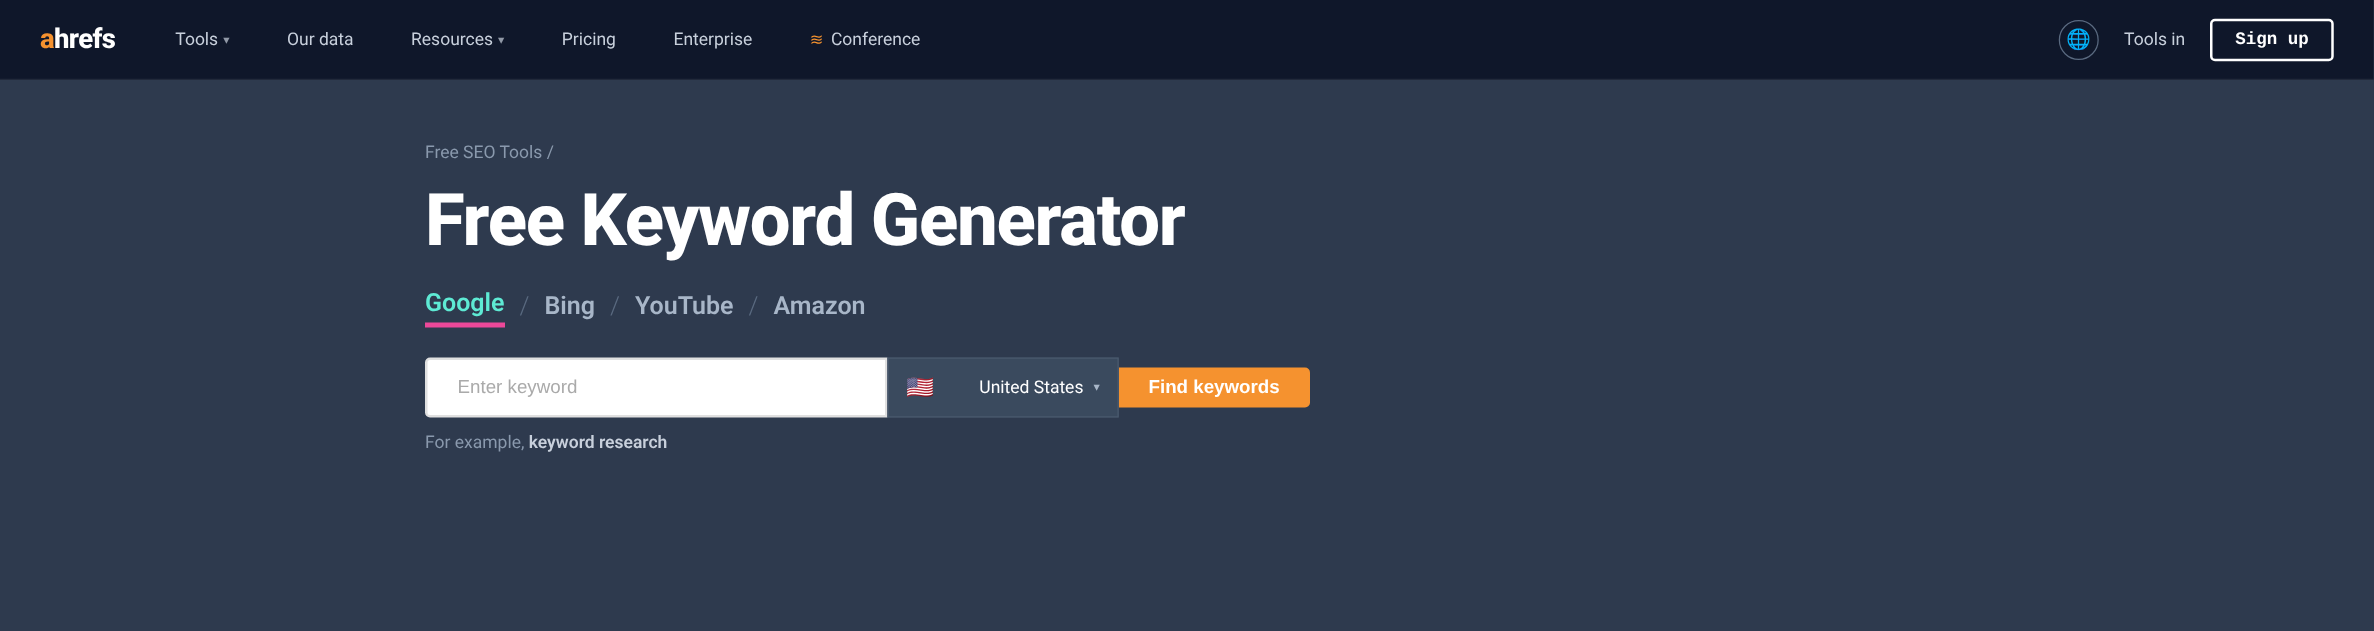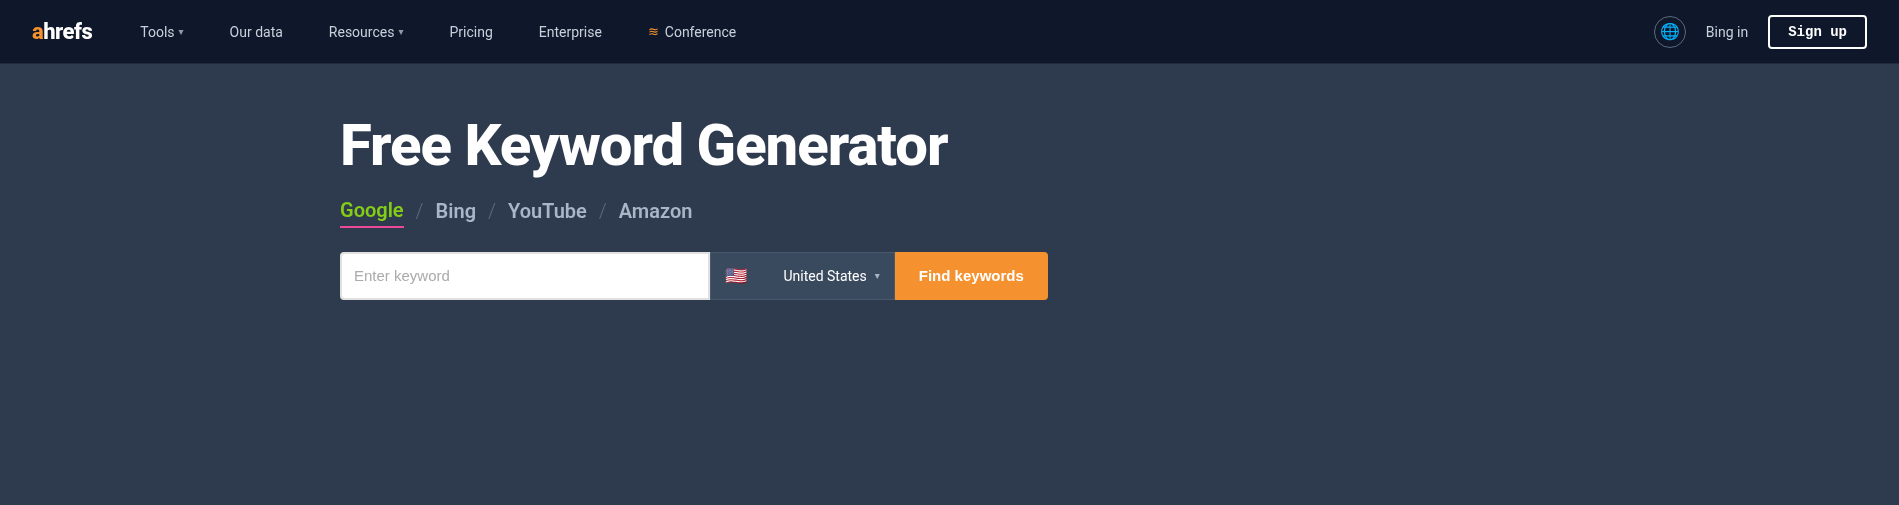--- a/index.html
+++ b/index.html
@@ -123,53 +123,53 @@
       font-size: 20px;
       font-weight: 600;
     }
 
     .tab-item {
       cursor: pointer;
       color: #a8b6c8;
       padding: 4px 0;
     }
     .tab-item.active {
-      color: #84cc16;
-      border-bottom: 2px solid #ec4899;
+      color: #5eead4;
+      border-bottom: 4px solid #ec4899;
     }
 
     .tab-sep {
       color: #5a6a80;
       margin: 0 12px;
       font-weight: 300;
     }
 
     
     .search-row {
       display: flex;
       align-items: center;
       gap: 0;
       margin-bottom: 12px;
     }
 
     .keyword-input {
       width: 370px;
       height: 48px;
-      padding: 0 12px;
+      padding: 0 24px;
       font-size: 15px;
       border: 2px solid #e0e0e0;
       border-radius: 4px 0 0 4px;
       outline: none;
       background: #ffffff;
       color: #b91c1c;
     }
     .keyword-input::placeholder { color: #aaa; }
 
     .find-btn {
-      height: 48px;
+      height: 32px;
       padding: 0 24px;
       font-size: 15px;
       font-weight: 700;
       background: #f5922f;
       color: #ffffff;
       border: none;
       border-radius: 0 4px 4px 0;
       cursor: pointer;
       white-space: nowrap;
     }
@@ -239,27 +239,31 @@
     <div class="nav-item">
       <span class="conference-icon">≋</span>
       <span>Conference</span>
     </div>
   </div>
 
   <div class="nav-right">
     <div class="globe-btn">
       <span>🌐</span>
     </div>
-    <div class="signin-btn">Bing in</div>
+    <div class="signin-btn">Tools in</div>
     <button class="signup-btn">Sign up</button>
   </div>
 </nav>
 
 <div class="main">
 
+  <div class="breadcrumb">
+    <span>Free SEO Tools</span>
+    <span> /</span>
+  </div>
 
   <h1 class="page-title">Free Keyword Generator</h1>
 
 
   <div class="engine-tabs">
     <span class="tab-item active">Google</span>
     <span class="tab-sep">/</span>
     <span class="tab-item">Bing</span>
     <span class="tab-sep">/</span>
     <span class="tab-item">YouTube</span>
@@ -272,14 +276,18 @@
 
     <div class="country-wrapper">
       <span class="country-flag">🇺🇸</span>
       <span class="country-name">United States</span>
       <span class="country-chevron">▾</span>
     </div>
 
     <button class="find-btn">Find keywords</button>
   </div>
 
+  <div class="example-text">
+    <span>For example,</span>
+    <strong>keyword research</strong>
+  </div>
 
 </div>
 
 </body></html>

